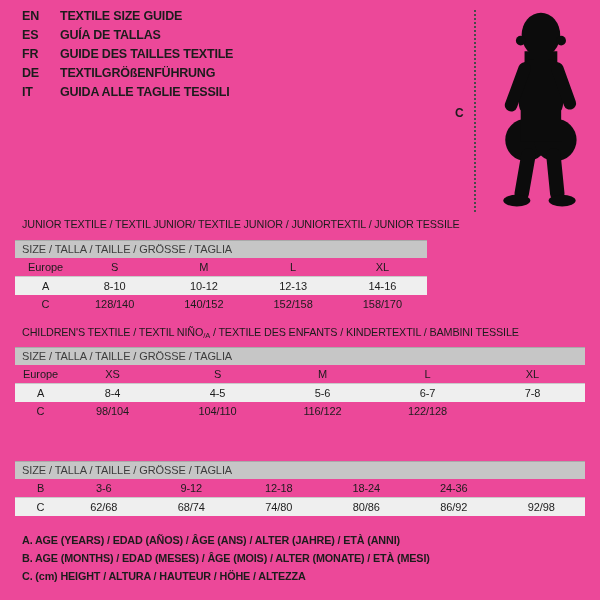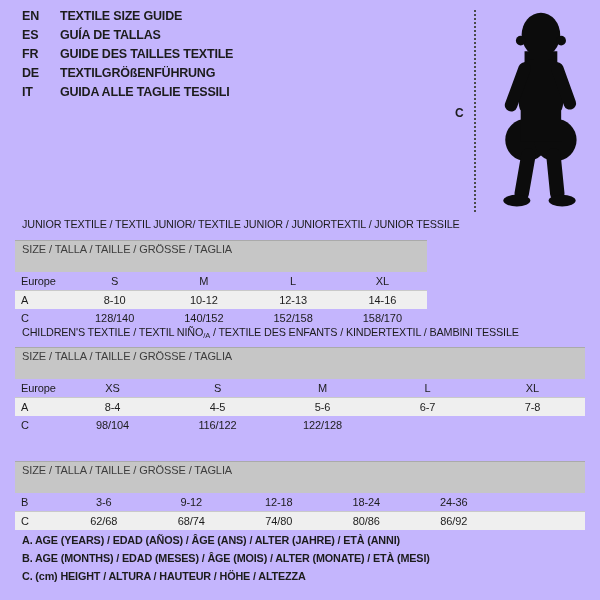--- a/index.html
+++ b/index.html
@@ -2,21 +2,21 @@
 <html><head>
 <meta charset="utf-8">
 <style>
   html,body { margin:0; padding:0; }
   body {
     width:600px; height:600px; background:#ffffff;
     font-family:"Liberation Sans", sans-serif;
     color:var(--text,#1c1c1c);
     position:relative; overflow:hidden;
   }
-  .page { position:absolute; inset:0; width:600px; height:600px; background:#c4b5fd; }
+  .page { position:absolute; inset:0; width:600px; height:600px; background:#ec4899; }
 
   
   .lang-list { position:absolute; left:22px; top:7px; }
   .lang-row { display:flex; line-height:19px; font-weight:bold; font-size:12.5px; letter-spacing:-0.2px; }
   .lang-code { width:38px; flex:0 0 38px; }
 
   
   .figure { position:absolute; left:448px; top:6px; width:150px; height:212px; }
   .dotted-line { position:absolute; left:26px; top:4px; height:202px; width:0; border-left:2.5px dotted #4a4a4a; }
   .height-label { position:absolute; left:7px; top:100px; font-weight:bold; font-size:12px; }
@@ -24,28 +24,28 @@
 
   
   .section-title { position:absolute; left:22px; font-weight:normal; font-size:10.8px; letter-spacing:-0.15px; line-height:16px; white-space:nowrap; }
   .sub-seg { font-size:7.5px; vertical-align:-2px; }
 
   
   .size-table { position:absolute; left:15px; }
   .t-narrow { width:412px; }
   .t-wide  { width:570px; }
   .table-header {
-    height:32px; background:var(--band,#c6c6c6); color:#3d3d3d;
+    height:18px; background:var(--band,#c6c6c6); color:#3d3d3d;
     font-size:11px; line-height:17px; padding-left:7px; box-sizing:border-box;
     border-top:1px solid #aaaaaa; letter-spacing:-0.1px;
   }
   .t-row { display:grid; height:18px; line-height:18px; font-size:11px; letter-spacing:-0.1px; }
   .t-row.shaded { background:var(--shade,#efefef); }
   .t-row.first { border-bottom:1px solid #c9c9c9; }
-  .row-label { text-align:left; padding-left:6px; }
+  .row-label { text-align:center; padding-left:6px; }
   .cell { text-align:center; }
 
   
   .notes { position:absolute; left:22px; top:531px; }
   .note-line { font-weight:bold; font-size:10.8px; line-height:18px; letter-spacing:-0.15px; white-space:nowrap; }
 </style>
 </head>
 <body style="--band: #c6c6c6; --shade: #efefef; --text: #1c1c1c;">
 
 <div class="page">
@@ -141,20 +141,21 @@
         <div class="row-label">A</div>
         <div class="cell">8-4</div>
         <div class="cell">4-5</div>
         <div class="cell">5-6</div>
         <div class="cell">6-7</div>
         <div class="cell">7-8</div>
       </div>
       <div class="t-row" style="grid-template-columns: 45px repeat(5, 1fr);">
         <div class="row-label">C</div>
         <div class="cell">98/104</div>
+        <div class="cell">104/110</div>
         <div class="cell">116/122</div>
         <div class="cell">122/128</div>
       </div>
     </div>
   <div class="size-table t-wide" id="table-2" style="top:461px">
       <div class="table-header">SIZE / TALLA / TAILLE / GRÖSSE / TAGLIA</div>
       <div class="t-row first" style="grid-template-columns: 45px repeat(6, 1fr);">
         <div class="row-label">B</div>
         <div class="cell">3-6</div>
         <div class="cell">9-12</div>
@@ -162,20 +163,21 @@
         <div class="cell">18-24</div>
         <div class="cell">24-36</div>
       </div>
       <div class="t-row shaded" style="grid-template-columns: 45px repeat(6, 1fr);">
         <div class="row-label">C</div>
         <div class="cell">62/68</div>
         <div class="cell">68/74</div>
         <div class="cell">74/80</div>
         <div class="cell">80/86</div>
         <div class="cell">86/92</div>
+        <div class="cell">92/98</div>
       </div>
     </div>
 
   <div class="notes" id="notes">
       <div class="note-line">A. AGE (YEARS) / EDAD (AÑOS) / ÂGE (ANS) / ALTER (JAHRE) / ETÀ (ANNI)</div>
       <div class="note-line">B. AGE (MONTHS) / EDAD (MESES) / ÂGE (MOIS) / ALTER (MONATE) / ETÀ (MESI)</div>
       <div class="note-line">C. (cm) HEIGHT / ALTURA / HAUTEUR / HÖHE / ALTEZZA</div>
     </div>
 
 </div>

